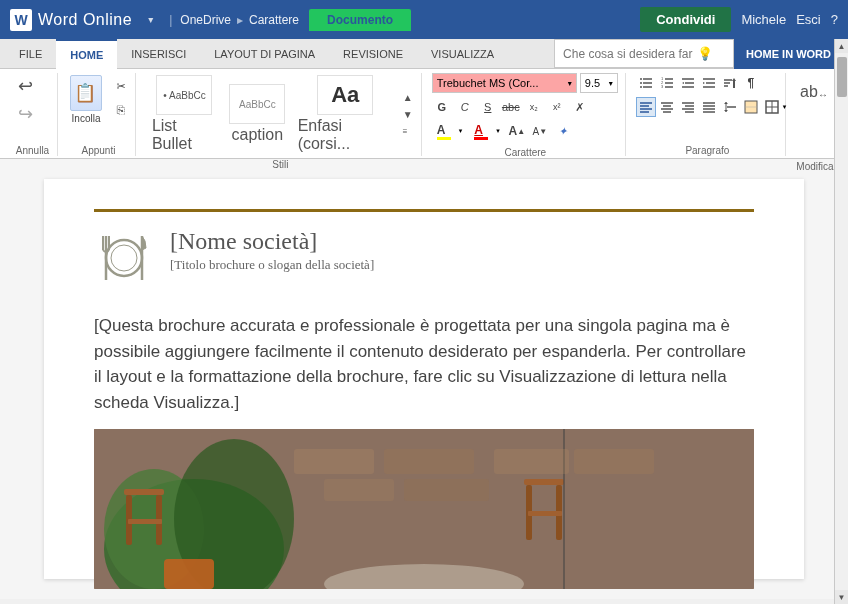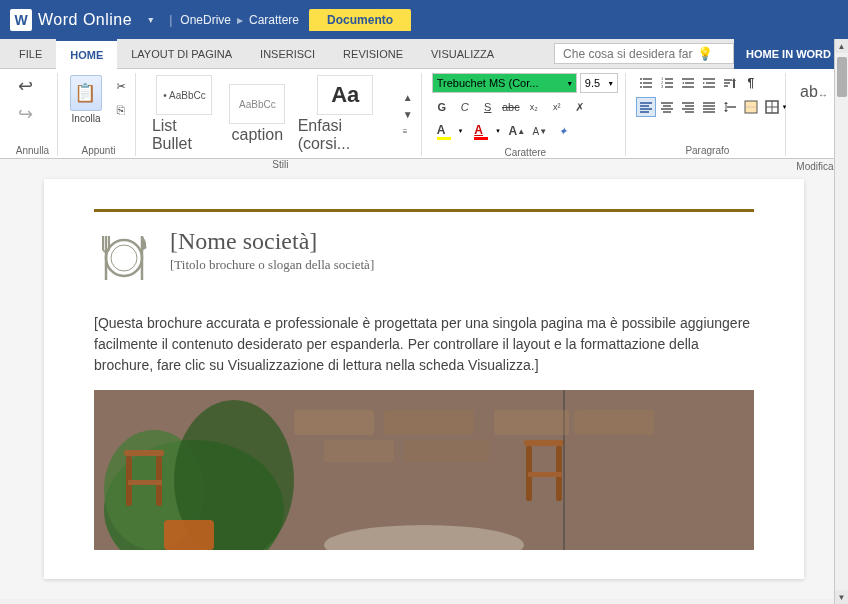--- a/index.html
+++ b/index.html
@@ -43,21 +43,21 @@
       color: rgba(255,255,255,0.8);
     }
     #breadcrumb {
       display: flex;
       align-items: center;
       color: rgba(255,255,255,0.9);
       font-size: 12px;
     }
     #breadcrumb .sep { margin: 0 6px; color: rgba(255,255,255,0.6); }
     #doc-tab {
-      background: #fde047;
+      background: #22c55e;
       color: #2b579a;
       padding: 4px 18px;
       border-radius: 2px 2px 0 0;
       font-size: 12px;
       font-weight: 600;
       margin-left: 10px;
     }
     #title-bar-right {
       margin-left: auto;
       display: flex;
@@ -76,25 +76,24 @@
     }
     #user-name, #sign-out, #help-btn {
       color: rgba(255,255,255,0.9);
       font-size: 13px;
       cursor: pointer;
     }
 
     
     #ribbon-tabs {
       display: flex;
-      align-items: center;
       background: #e8e8e8;
       height: 30px;
       border-bottom: 1px solid #c8c8c8;
-      padding: 11px 5px;
+      padding: 0 5px;
     }
     .ribbon-tab {
       padding: 6px 14px;
       font-size: 11px;
       color: #444;
       cursor: pointer;
       height: 30px;
       display: flex;
       align-items: center;
     }
@@ -258,21 +257,21 @@
 
     
     .font-row {
       display: flex;
       align-items: center;
       gap: 3px;
       margin-bottom: 2px;
     }
     .font-selector {
       border: 1px solid #c8c8c8;
-      background: #22c55e;
+      background: #fca5a5;
       padding: 9px 4px;
       font-size: 11px;
       height: 20px;
       width: 145px;
       display: flex;
       align-items: center;
       justify-content: space-between;
       cursor: pointer;
     }
     .size-selector {
@@ -408,21 +407,21 @@
       font-size: 24px;
       font-weight: 400;
       color: #555;
       margin-bottom: 2px;
     }
     .company-subtitle {
       font-size: 13px;
       color: #666;
     }
     .doc-body-text {
-      font-size: 14px;
+      font-size: 17px;
       color: #444;
       line-height: 1.5;
       margin-bottom: 14px;
     }
     .doc-image {
       width: 100%;
       height: 160px;
       background: linear-gradient(135deg, #4a7c3f 0%, #5a8a4a 20%, #7a6040 40%, #8a7050 60%, #9a8060 80%, #7a6040 100%);
       position: relative;
       overflow: hidden;
@@ -465,27 +464,33 @@
       <span id="app-title">Word Online</span>
     </div>
     <span id="dropdown-arrow">▾</span>
     <span style="color:rgba(255,255,255,0.5);margin:0 8px;">|</span>
     <div id="breadcrumb">
       <span style="cursor:pointer;">OneDrive</span>
       <span class="sep">▸</span>
       <span style="cursor:pointer;">Carattere</span>
     </div>
     <div id="doc-tab">Documento</div>
+    <div id="title-bar-right">
+      <button id="share-btn">Condividi</button>
+      <span id="user-name">Michele</span>
+      <span id="sign-out">Esci</span>
+      <span id="help-btn">?</span>
+    </div>
   </div>
 
   <div id="ribbon-tabs">
     <div class="ribbon-tab">FILE</div>
     <div class="ribbon-tab active">HOME</div>
+    <div class="ribbon-tab">INSERISCI</div>
     <div class="ribbon-tab">LAYOUT DI PAGINA</div>
-    <div class="ribbon-tab">INSERISCI</div>
     <div class="ribbon-tab">REVISIONE</div>
     <div class="ribbon-tab">VISUALIZZA</div>
     <div id="search-box" style="margin-left:auto;display:flex;align-items:center;">
       <input id="search-input" class="search-input" type="text" style="border: none; outline: none; font-size: 12px; color: rgb(102, 102, 102); width: 130px; background: transparent;" placeholder="Che cosa si desidera fare?">
       <span style="font-size:13px;color:#b0b0b0;margin-left:4px;">💡</span>
     </div>
     <button id="open-word-btn">HOME IN WORD</button>
   </div>
 
   <div id="ribbon">

